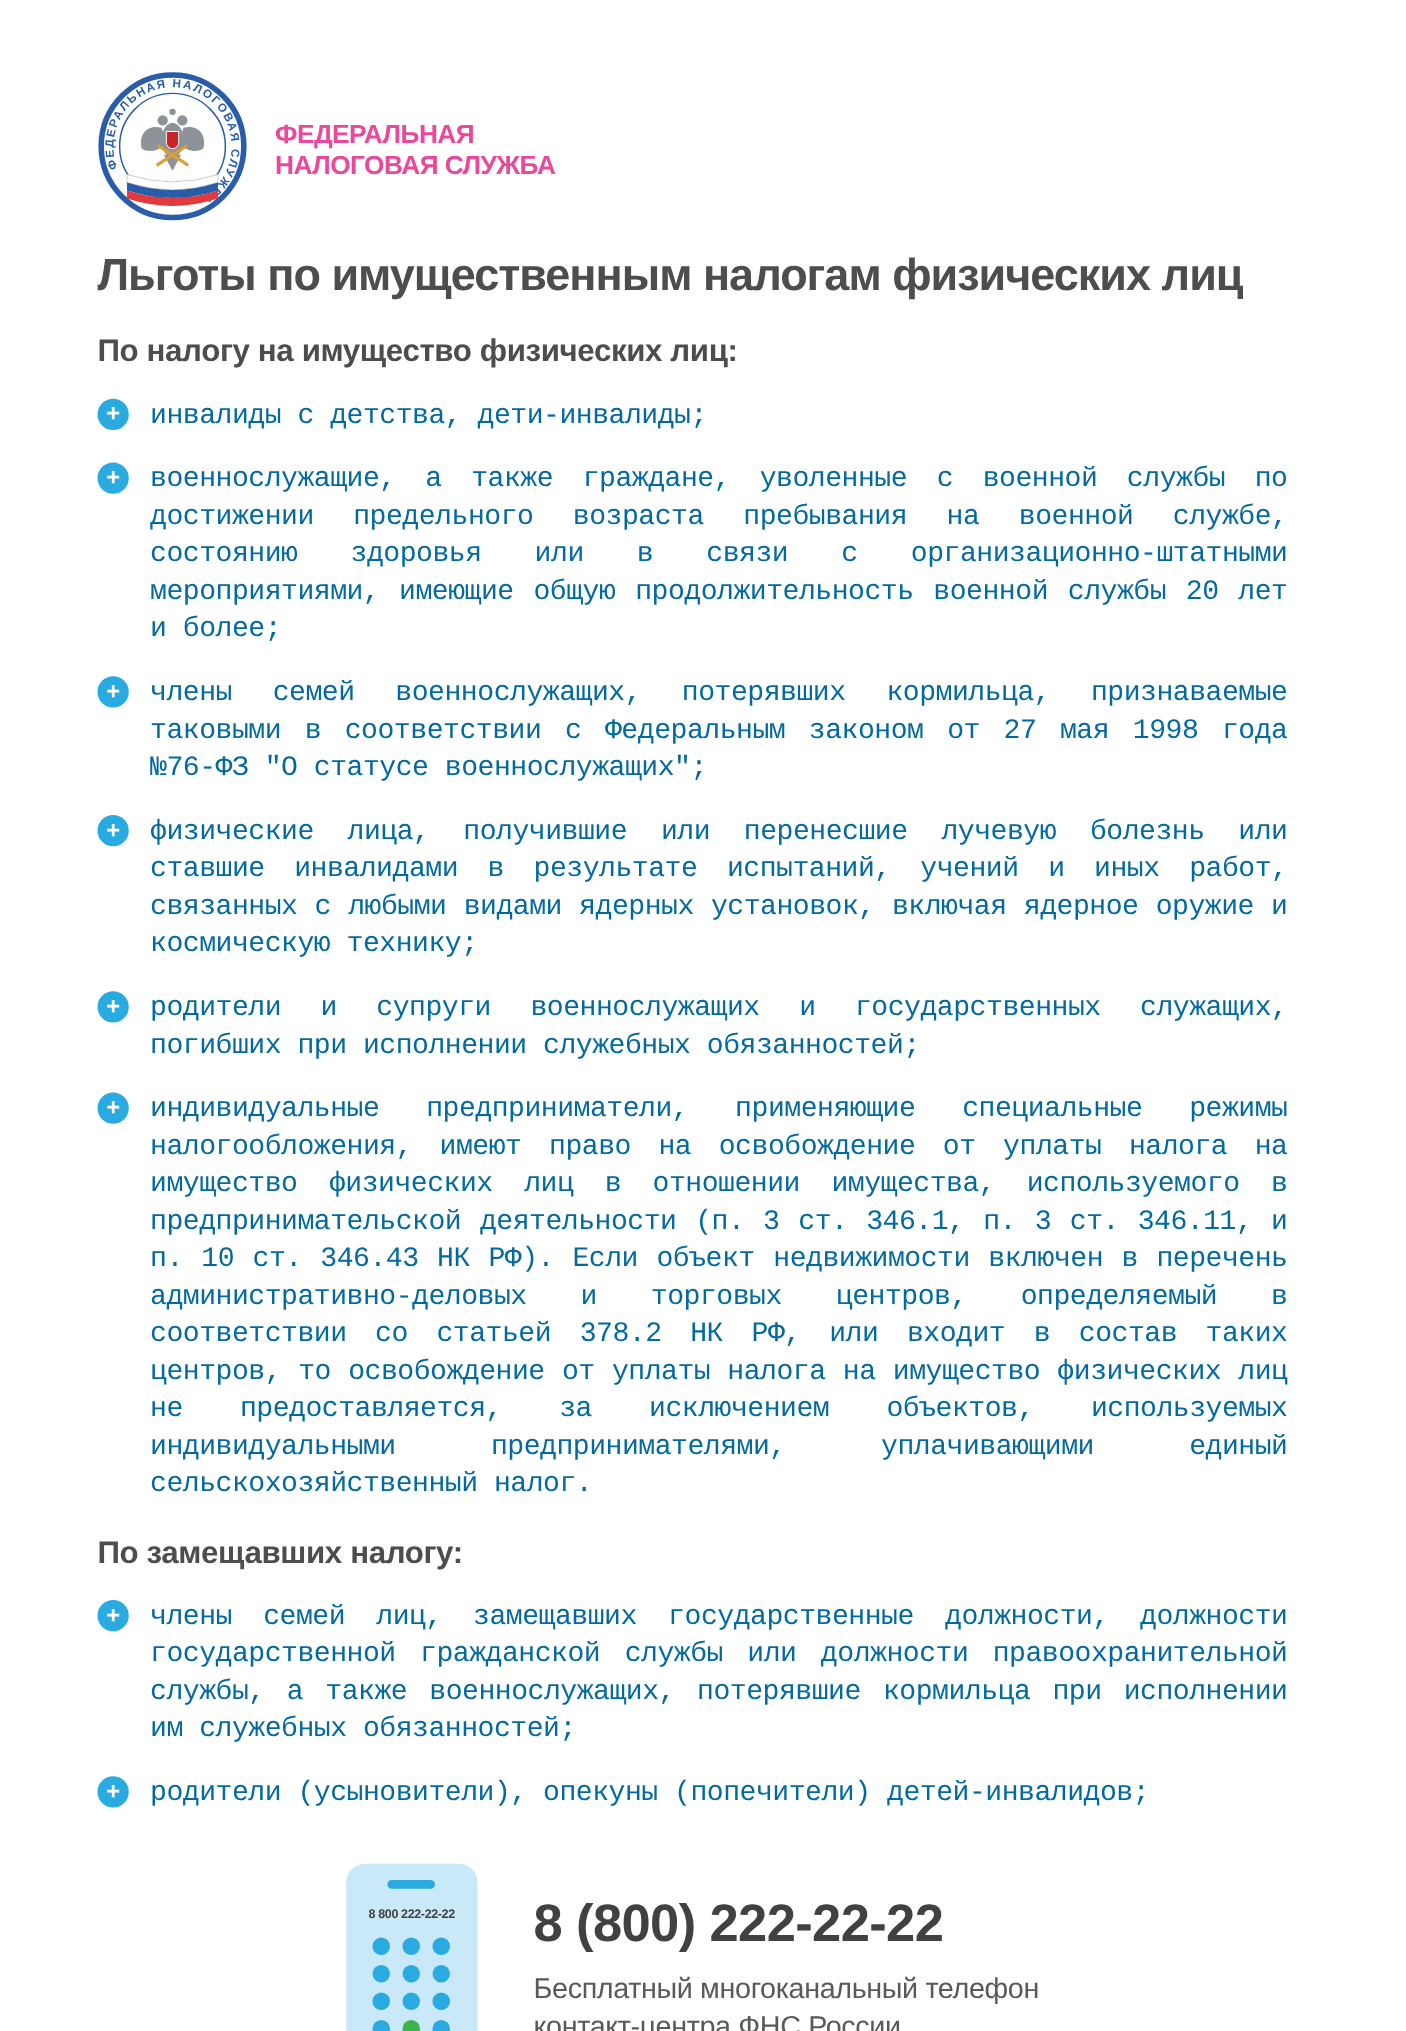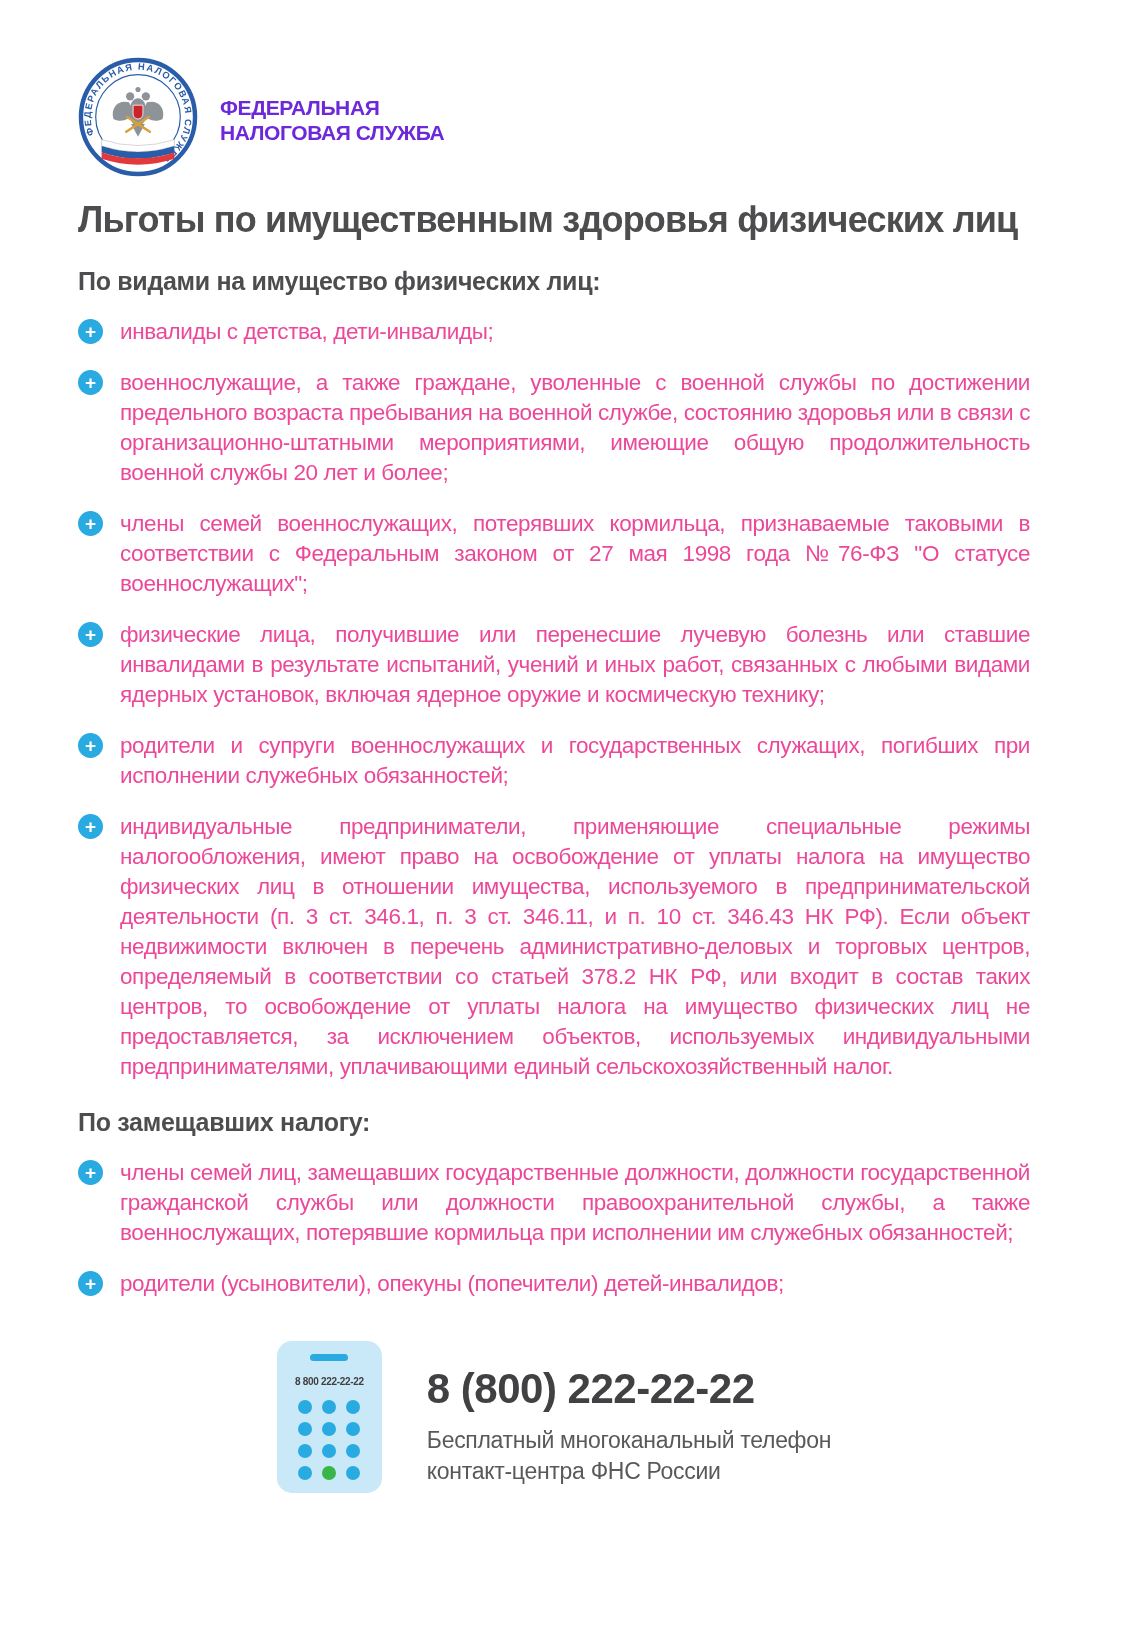--- a/index.html
+++ b/index.html
@@ -10,21 +10,21 @@
     color:#58595B;
   }
   .page { width:1125px; height:1625px; padding:57px 95px 0 78px; position:relative; }
 
   
   .header { display:flex; justify-content:space-between; align-items:flex-start; }
   .brand { display:flex; align-items:center; gap:22px; }
   .emblem { width:120px; height:120px; flex:0 0 auto; }
   .brand-text {
     font-weight:bold; font-size:21px; line-height:25px;
-    color:#6d28d9; letter-spacing:-0.4px; margin-top:6px;
+    color:#ec4899; letter-spacing:-0.4px; margin-top:6px;
   }
   .pill {
     display:inline-block; background:#29ABE2; color:#fff; text-decoration:none;
     font-size:22px; font-weight:normal; letter-spacing:0.6px;
     padding:13px 37px; border-radius:27px; margin-top:36px; white-space:nowrap;
   }
 
   
   .title {
     margin-top:22px; font-size:36px; font-weight:bold;
@@ -39,22 +39,22 @@
   .benefits { list-style:none; margin:4px 0 0 0; }
   .benefit { display:flex; gap:17px; margin-top:21px; align-items:flex-start; }
   .plus-bullet {
     flex:0 0 auto; width:25px; height:25px; margin-top:2px;
     background:#29ABE2; border-radius:50%;
     display:flex; align-items:center; justify-content:center;
     color:#fff; font-size:19px; font-weight:bold; line-height:1;
     user-select:none;
   }
   .benefit-text {
-    font-size:22.5px; line-height:30px; color:#ec4899;
-    text-align:justify; letter-spacing:-0.4px; width:100%;
+    font-size:22.5px; line-height:30px; color:#0369a1;
+    text-align:justify; letter-spacing:-0.4px; width:100%;font-family:Liberation Mono, monospace;
   }
 
   
   .footer { display:flex; gap:45px; margin-top:42px; align-items:flex-start;justify-content:center; }
   .phone-icon {
     width:105px; height:152px; background:#C9E8F8; border-radius:15px;
     flex:0 0 auto; padding-top:13px;
   }
   .speaker { width:38px; height:7px; background:#29ABE2; border-radius:4px; margin:0 auto; }
   .mini-number {
@@ -111,23 +111,23 @@
           <path d="M24,97 Q61,109 98,97 L98,103.5 Q61,115.5 24,103.5 Z" fill="#E03A3E"></path>
         </g>
       </svg>
       <div class="brand-text">
         <div>ФЕДЕРАЛЬНАЯ</div>
         <div>НАЛОГОВАЯ СЛУЖБА</div>
       </div>
     </div>
   </div>
 
-  <h1 class="title">Льготы по имущественным здоровья физических лиц</h1>
+  <h1 class="title">Льготы по имущественным налогам физических лиц</h1>
 
-  <h2 class="section-heading">По видами на имущество физических лиц:</h2>
+  <h2 class="section-heading">По налогу на имущество физических лиц:</h2>
 
   <ul class="benefits">
     <li class="benefit">
       <span class="plus-bullet">+</span>
       <div class="benefit-text">инвалиды с детства, дети-инвалиды;</div>
     </li>
     <li class="benefit">
       <span class="plus-bullet">+</span>
       <div class="benefit-text">военнослужащие, а также граждане, уволенные с военной службы по достижении предельного возраста пребывания на военной службе, состоянию здоровья или в связи с организационно-штатными мероприятиями, имеющие общую продолжительность военной службы 20 лет и более;</div>
     </li>

